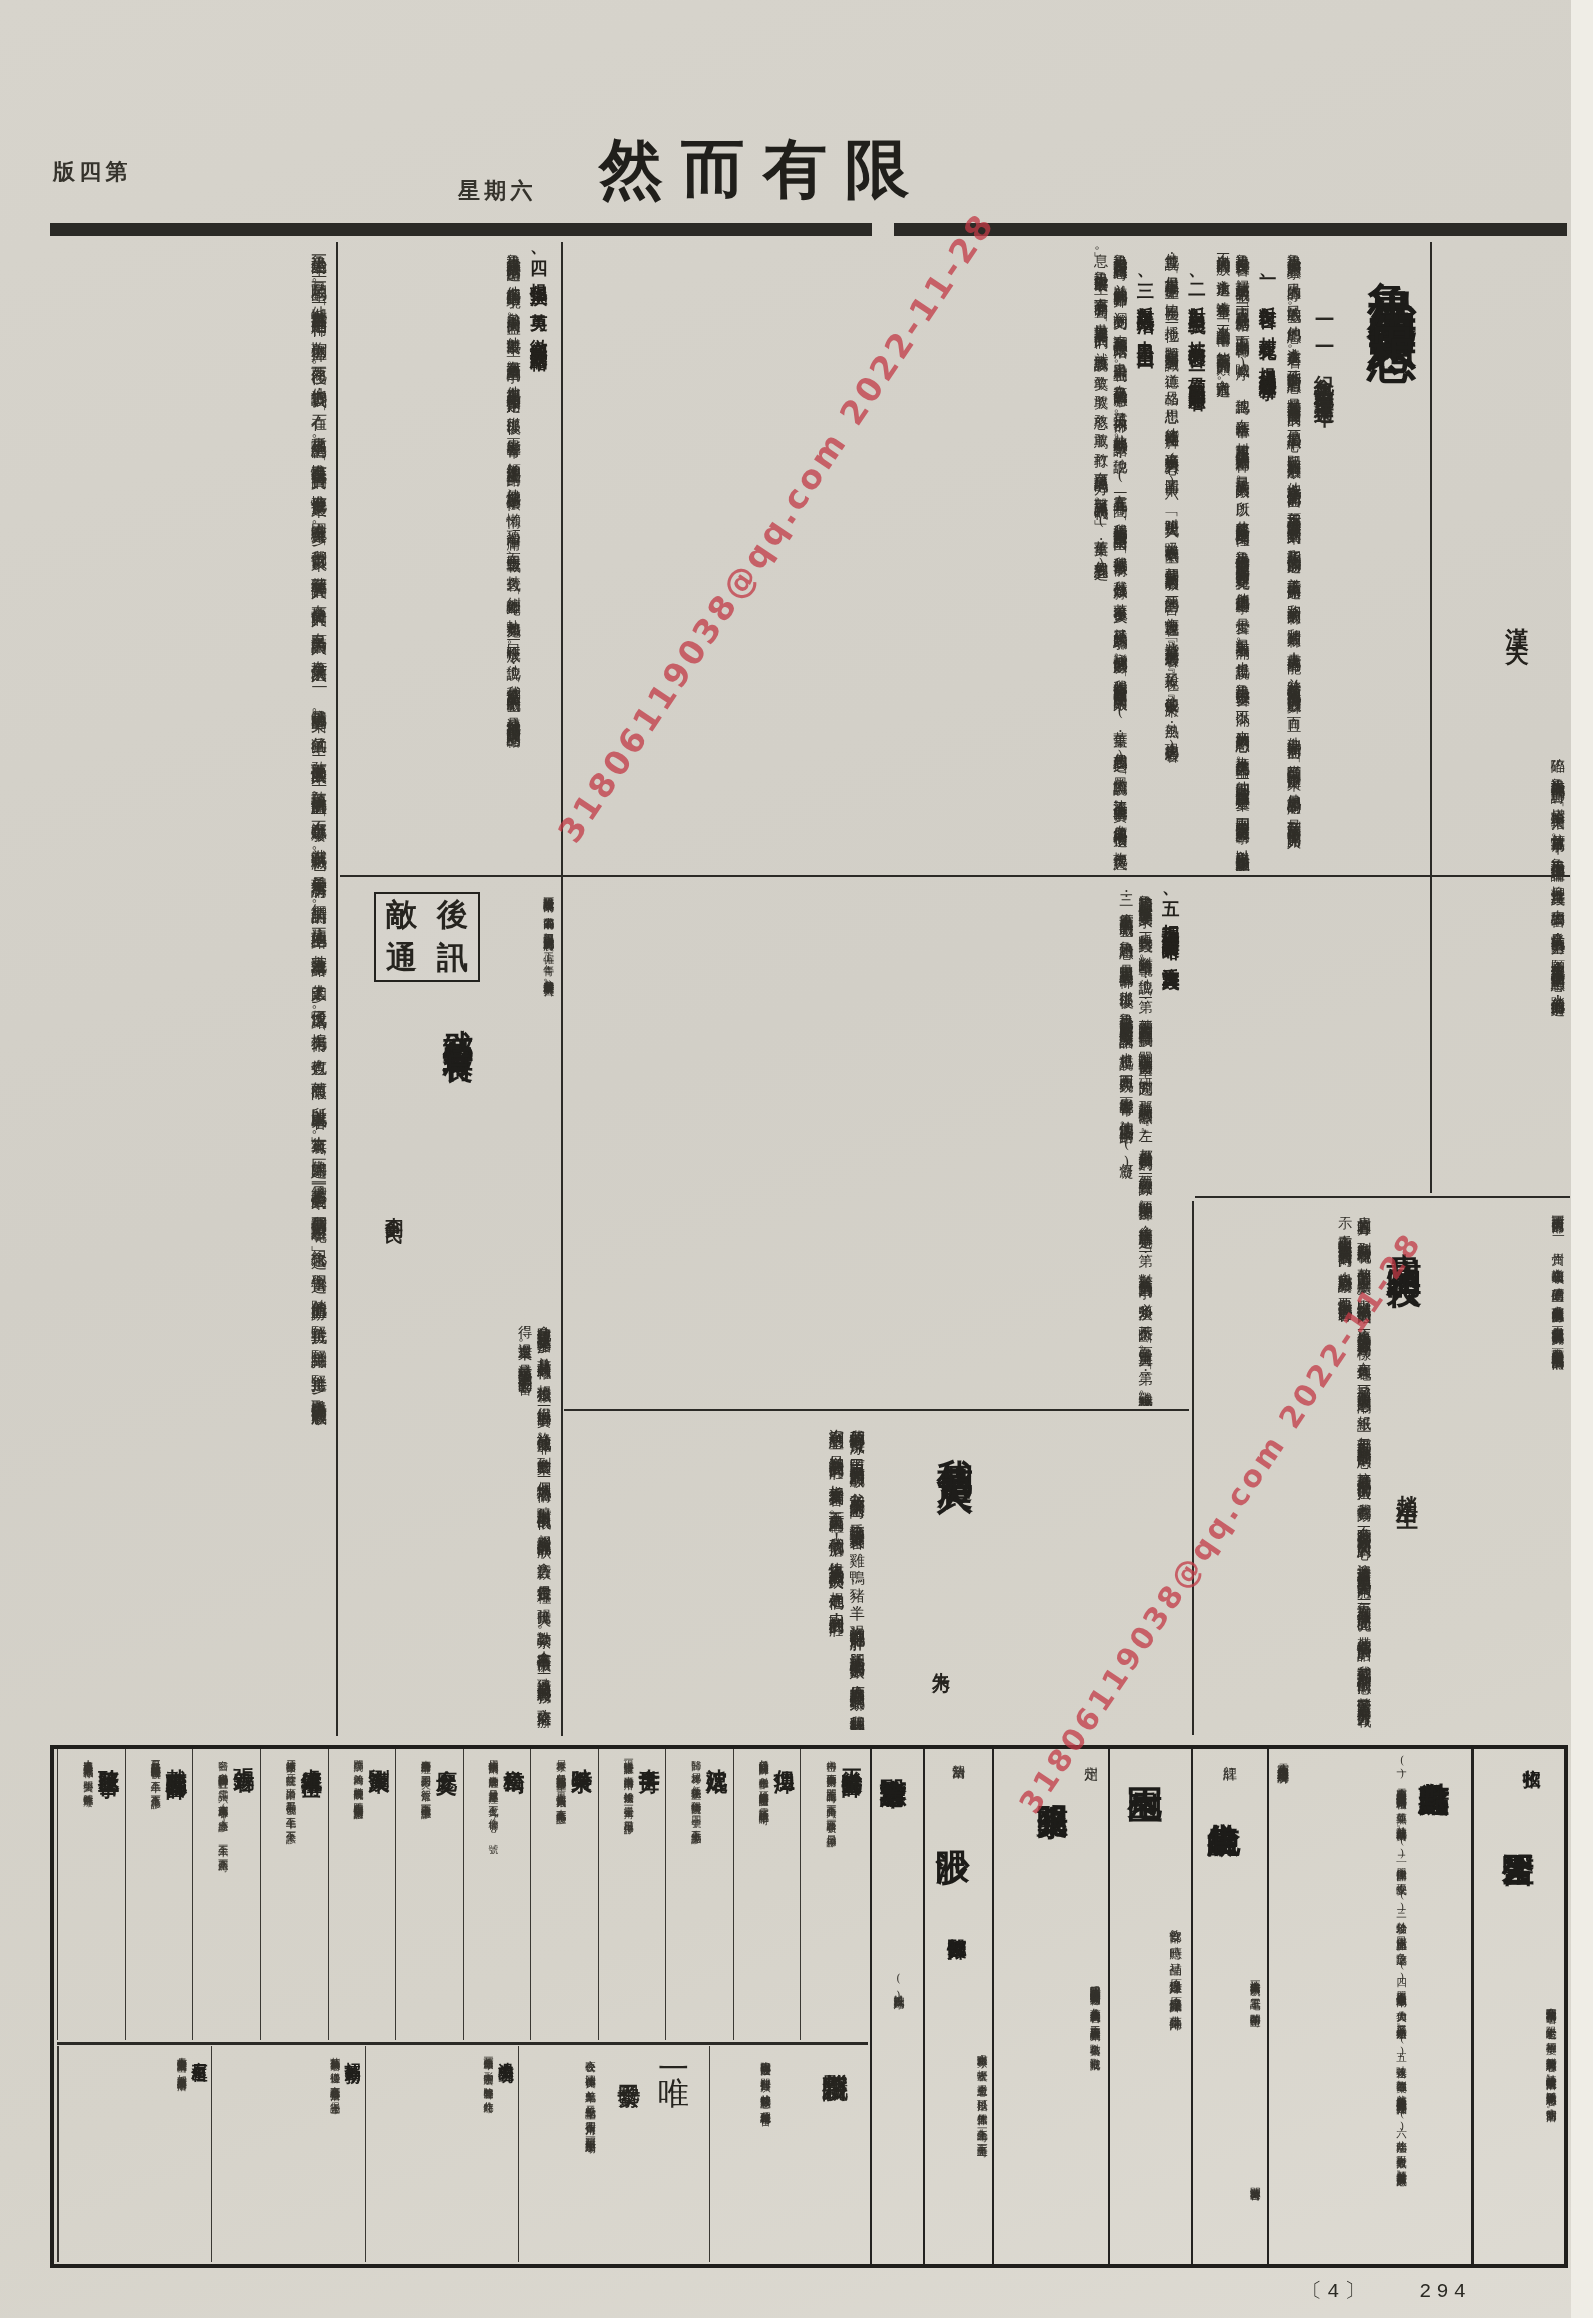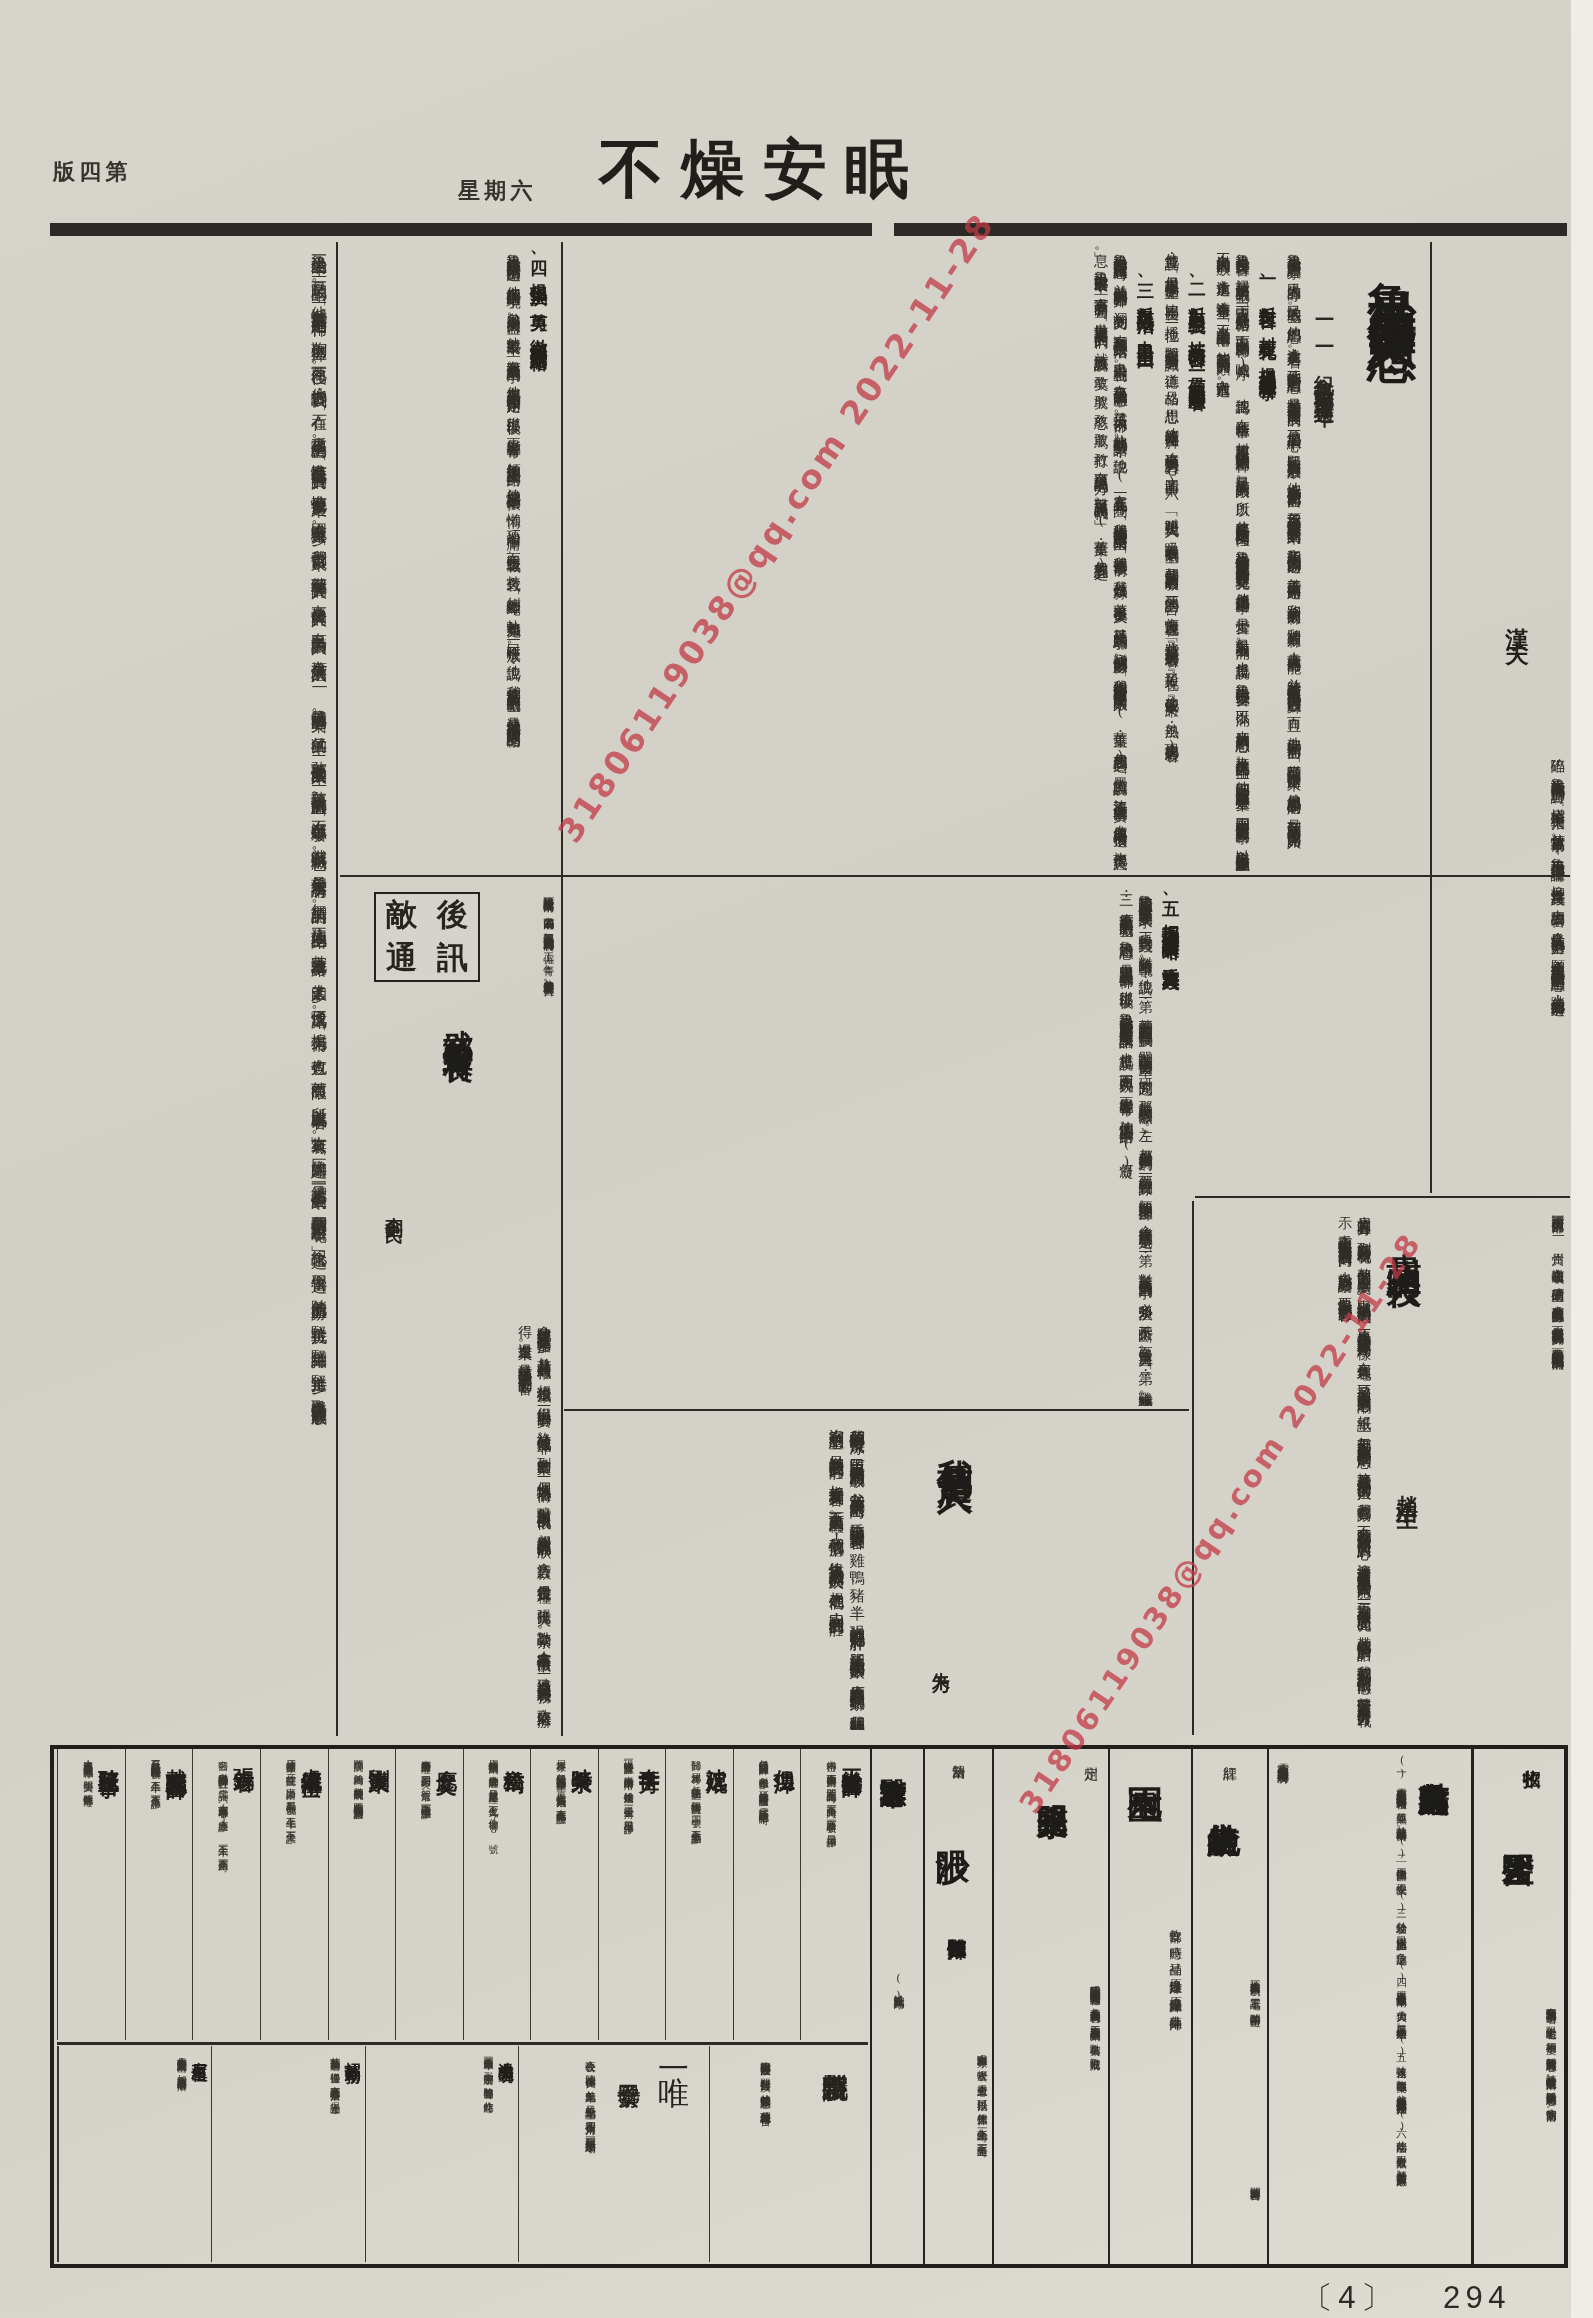--- a/index.html
+++ b/index.html
@@ -29,30 +29,30 @@
   .doc-row{position:absolute;display:flex;flex-direction:row-reverse;overflow:hidden}
   .doc{flex:1 1 0;border-left:1.1px solid #3a3833;padding:3.2px 2.1px;overflow:hidden;display:flex;flex-direction:row-reverse}
   .doc .nm{writing-mode:vertical-rl;text-orientation:upright;font-size:21px;font-weight:bold;letter-spacing:2.1px;color:#201f1b}
   .doc .dt{writing-mode:vertical-rl;text-orientation:upright;font-size:10px;line-height:1.3;letter-spacing:0.5px;color:#39362f;text-align:justify;overflow:hidden}
   .cin{border-left:1.1px solid #3a3833;overflow:hidden;position:relative}
   .wm{position:absolute;color:rgba(194,58,69,.75);font-family:"DejaVu Sans",sans-serif;font-weight:bold;
     font-size:33px;letter-spacing:3.7px;white-space:nowrap;transform:rotate(-56deg);transform-origin:0 0;z-index:5}
   .masthead{font-size:64px;font-weight:bold;letter-spacing:18px;color:#201f1b;font-family:"DejaVu Serif",serif}
   .dateline{font-size:25.5px;letter-spacing:8.5px;font-weight:bold;color:#28261f}
   .edlabel{font-size:22px;letter-spacing:4.2px;font-weight:bold;color:#35332c}
-  .footer{font-size:31px;letter-spacing:5.3px;color:#2b2a24;font-family:Liberation Sans, sans-serif}
+  .footer{font-size:20px;letter-spacing:5.3px;color:#2b2a24;font-family:Liberation Mono, monospace}
 </style>
 </head>
 <body>
 
 <div id="paper">
 
   <div class="abs edlabel" style="left:53px;top:157px">版四第</div>
   <div class="abs edlabel" style="left:458px;top:176px">星期六</div>
-  <div class="abs masthead" style="left:599px;top:126px">不燥安眠</div>
+  <div class="abs masthead" style="left:599px;top:126px">然而有限</div>
   <div class="rule" style="left:50px;top:223px;width:822px;height:13.3px"></div>
   <div class="rule" style="left:894px;top:223px;width:673px;height:13.3px"></div>
 
   <div class="rule" style="left:1430px;top:242px;width:1.6px;height:951px"></div>
   <div class="rule" style="left:561px;top:242px;width:1.6px;height:1494px"></div>
   <div class="rule" style="left:336px;top:242px;width:1.6px;height:1494px"></div>
   <div class="rule" style="left:1192px;top:1201px;width:1.6px;height:534px"></div>
   <div class="rule" style="left:340px;top:875px;width:1230px;height:2.1px"></div>
   <div class="rule" style="left:1195px;top:1196px;width:375px;height:2.1px"></div>
   <div class="rule" style="left:564px;top:1409px;width:625px;height:2.1px"></div>

